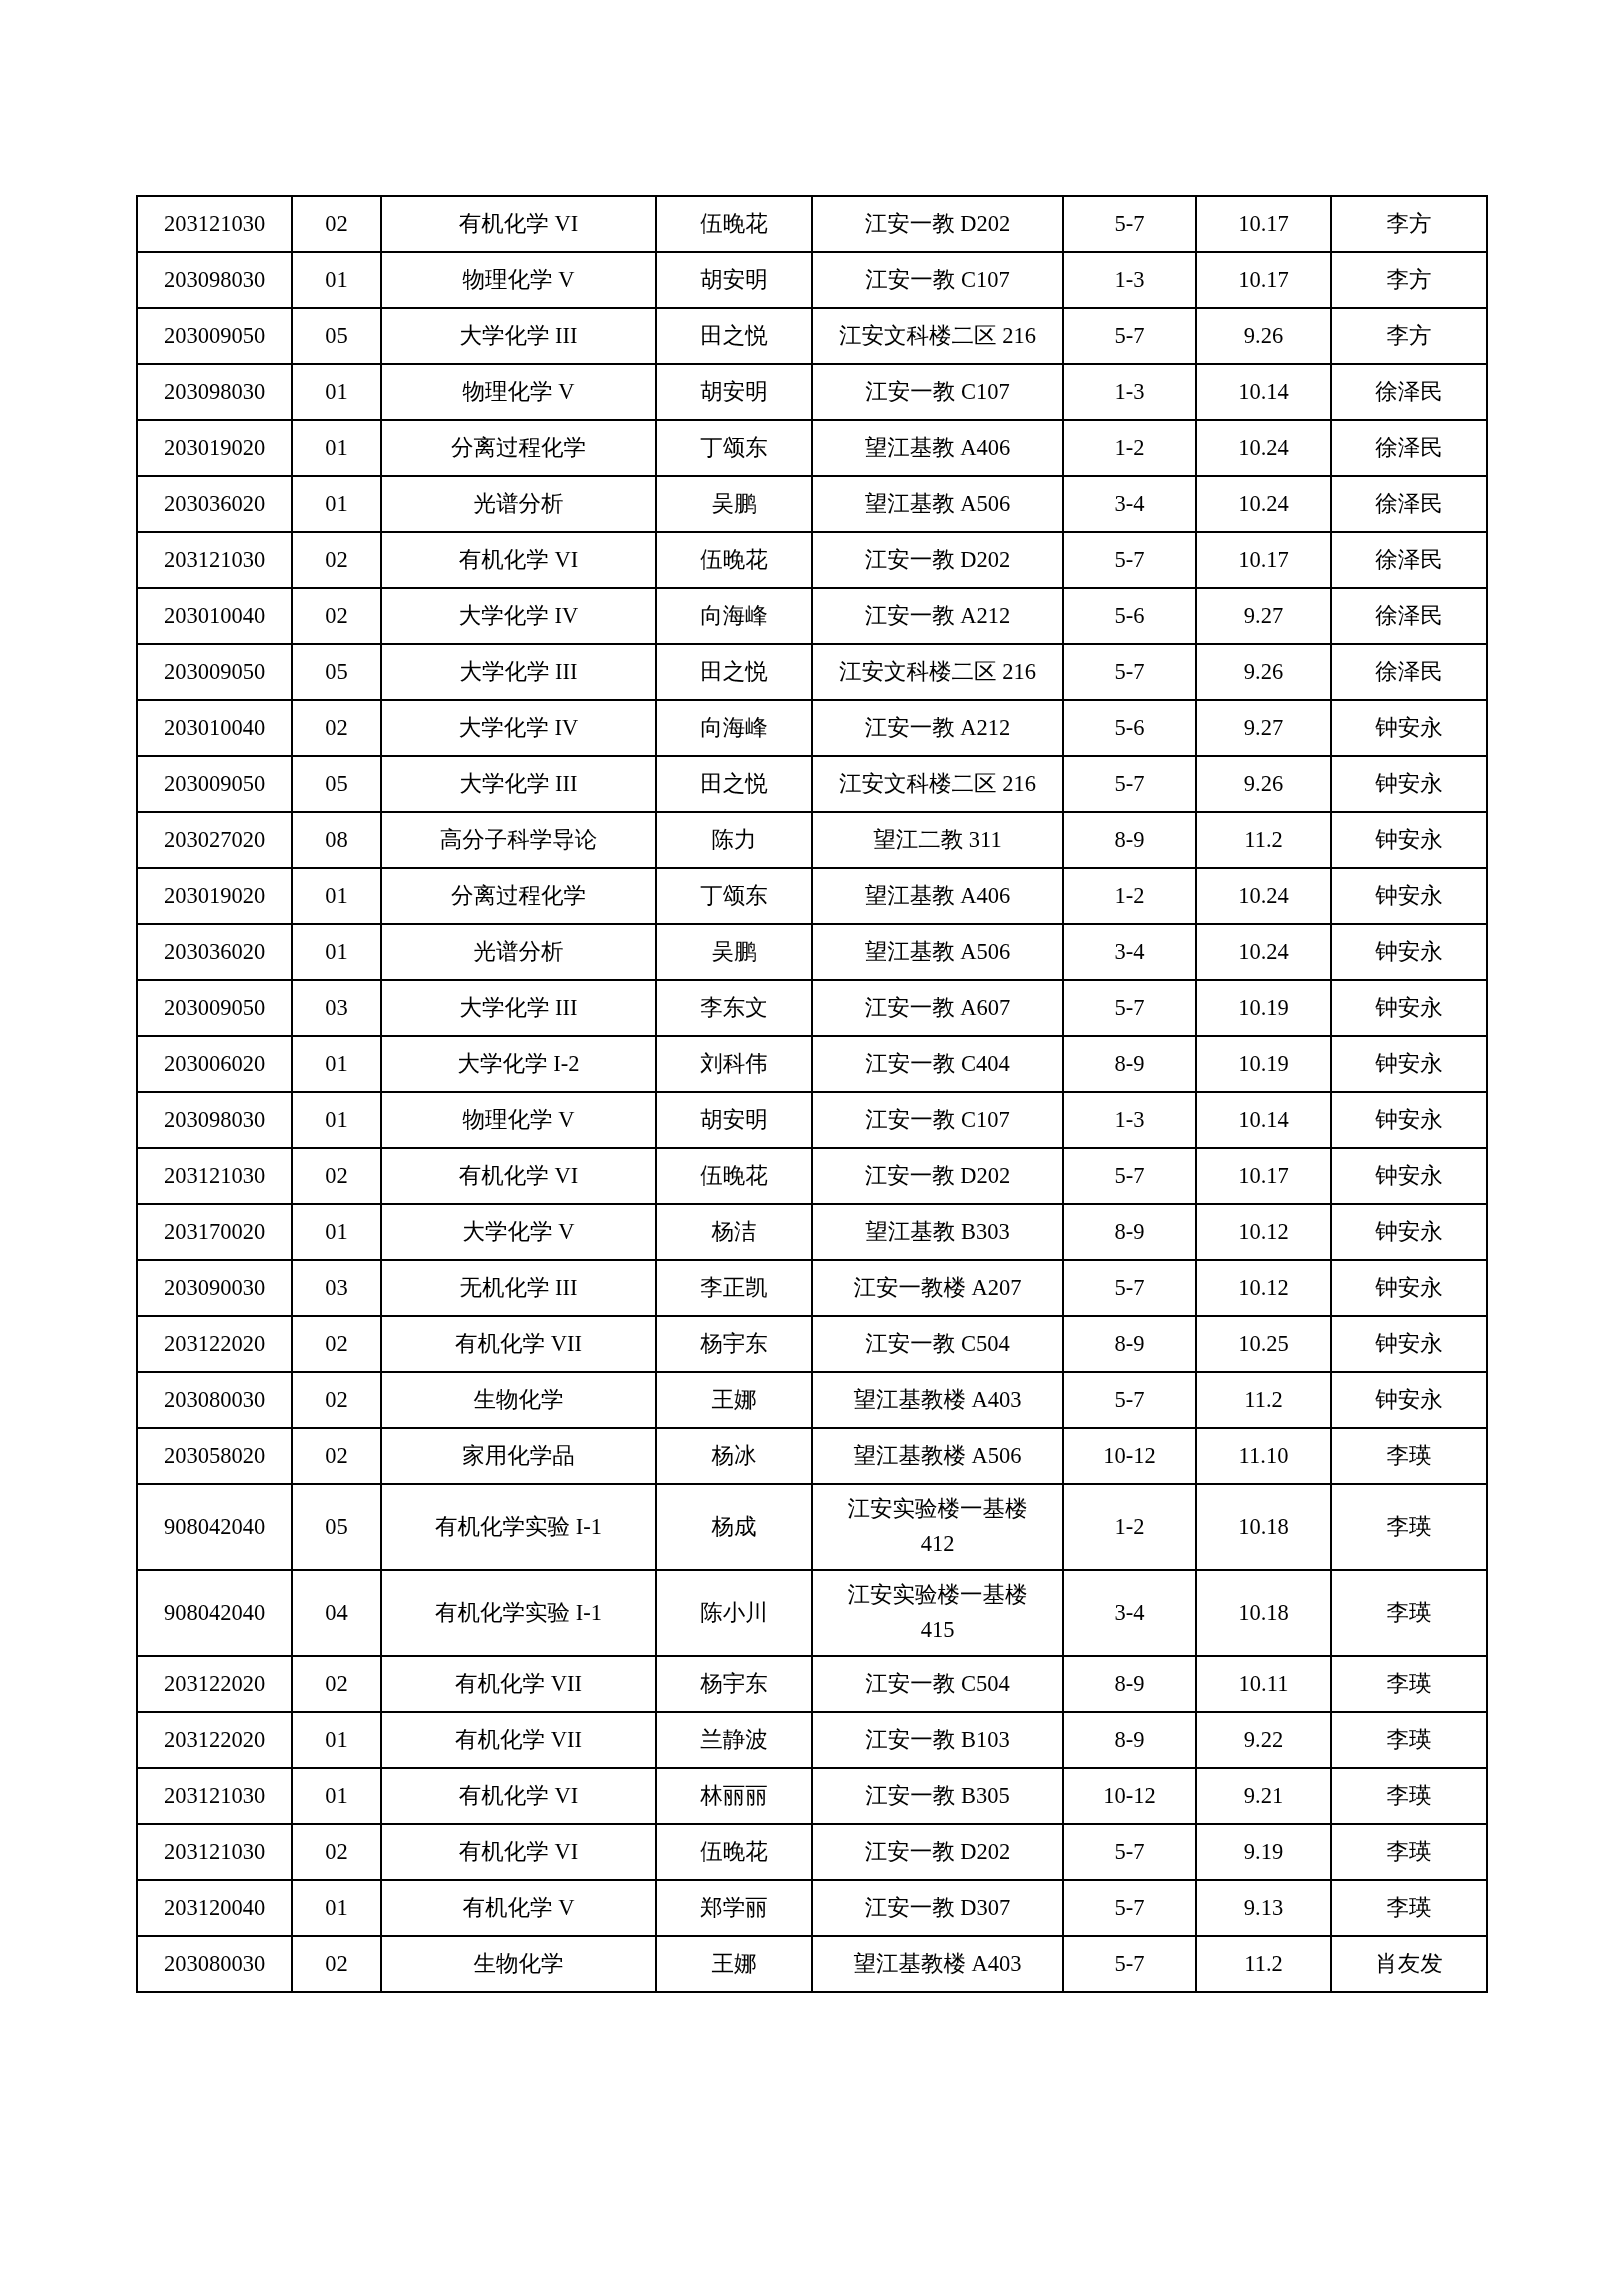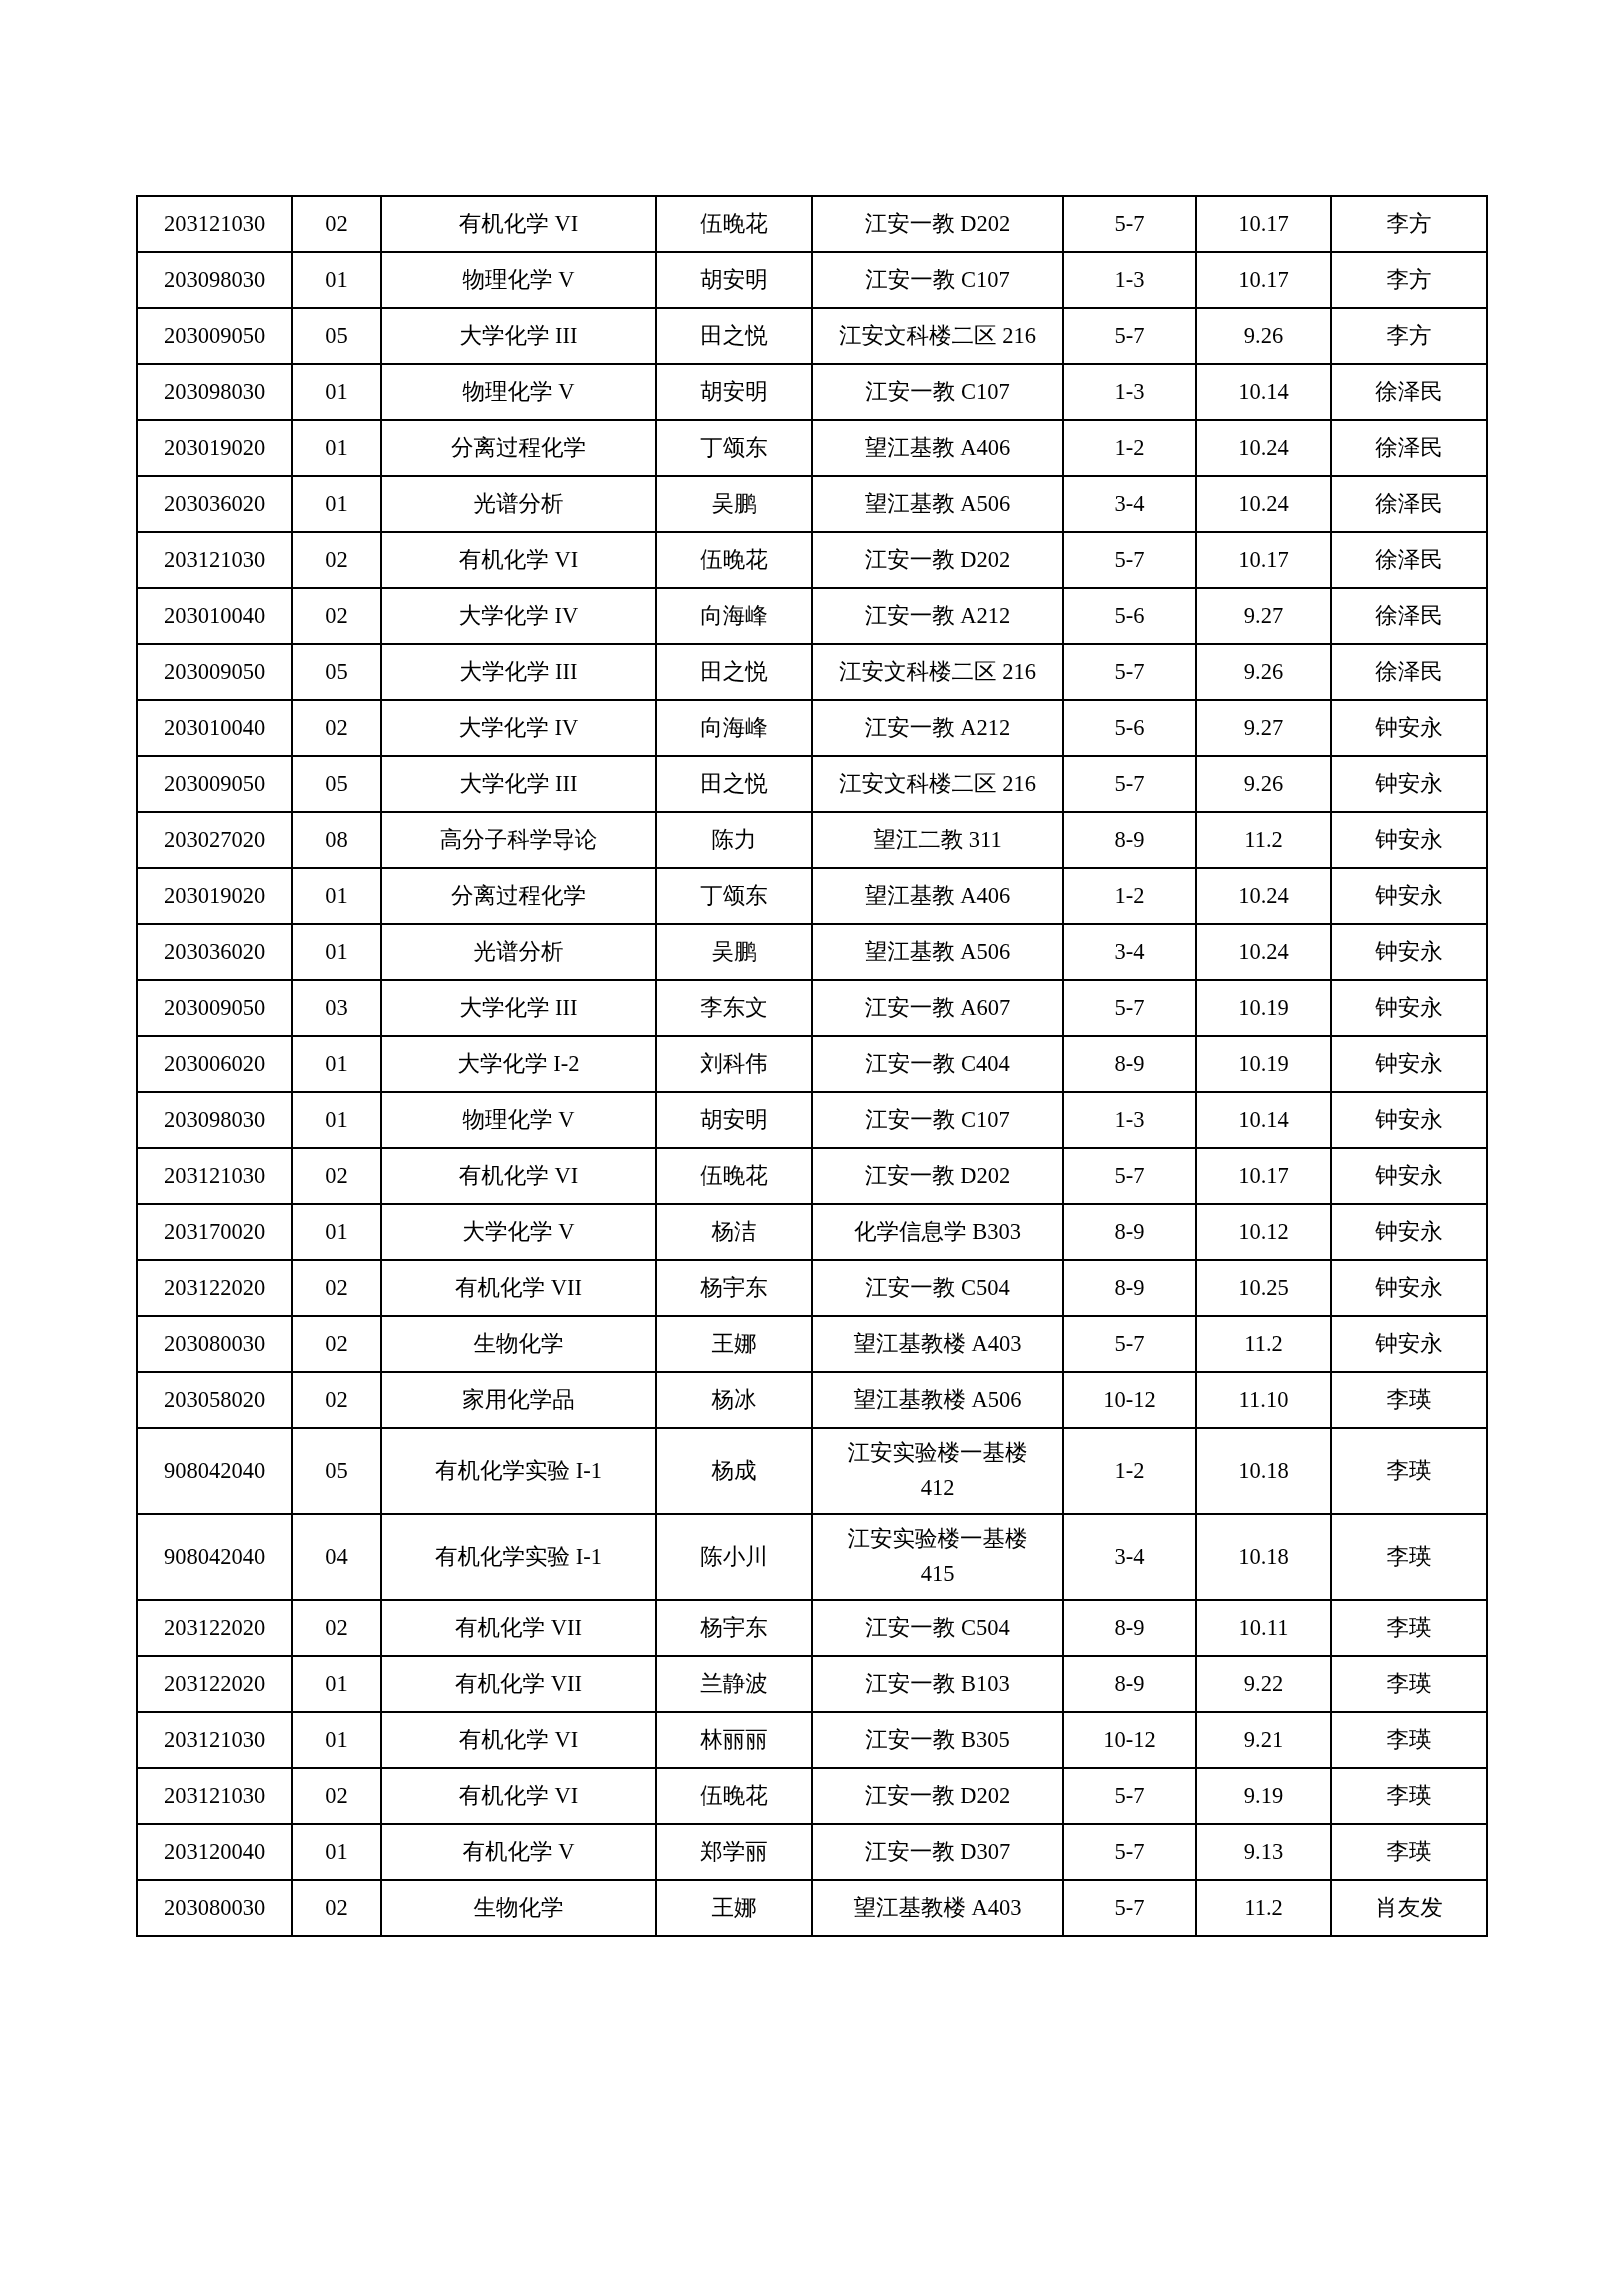--- a/index.html
+++ b/index.html
@@ -232,22 +232,32 @@
           <td>江安一教 D202</td>
           <td>5-7</td>
           <td>10.17</td>
           <td>钟安永</td>
         </tr>
         <tr>
           <td>203170020</td>
           <td>01</td>
           <td>大学化学 V</td>
           <td>杨洁</td>
-          <td>化学信息学 B303</td>
-          <td>8-9</td>
+          <td>望江基教 B303</td>
+          <td>8-9</td>
+          <td>10.12</td>
+          <td>钟安永</td>
+        </tr>
+        <tr>
+          <td>203090030</td>
+          <td>03</td>
+          <td>无机化学 III</td>
+          <td>李正凯</td>
+          <td>江安一教楼 A207</td>
+          <td>5-7</td>
           <td>10.12</td>
           <td>钟安永</td>
         </tr>
         <tr>
           <td>203122020</td>
           <td>02</td>
           <td>有机化学 VII</td>
           <td>杨宇东</td>
           <td>江安一教 C504</td>
           <td>8-9</td>

